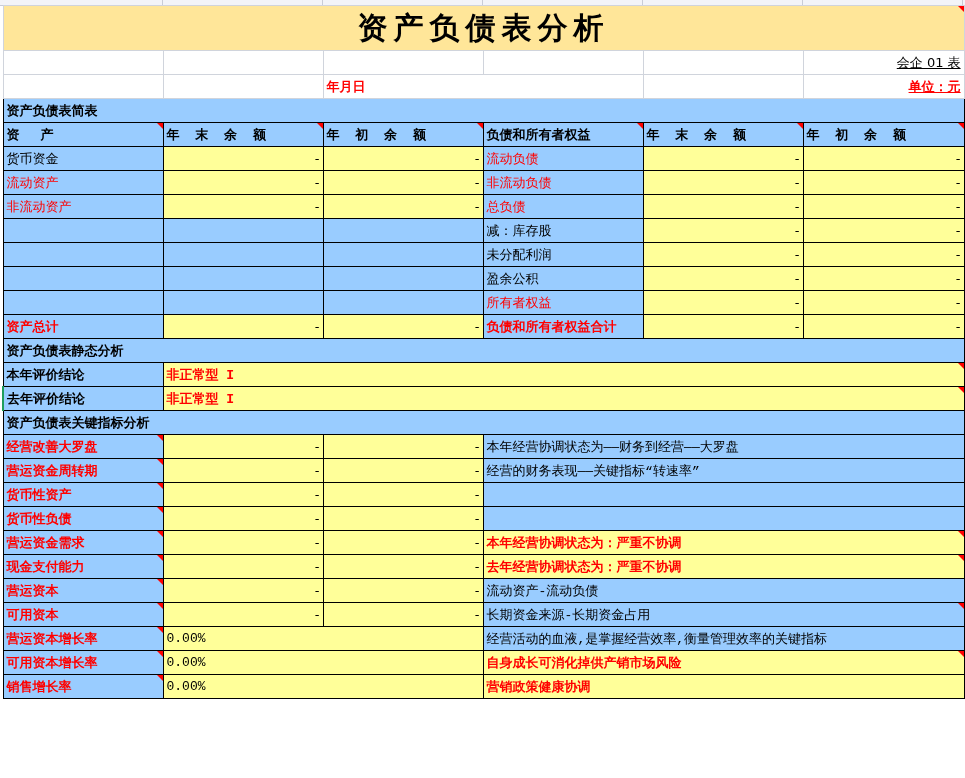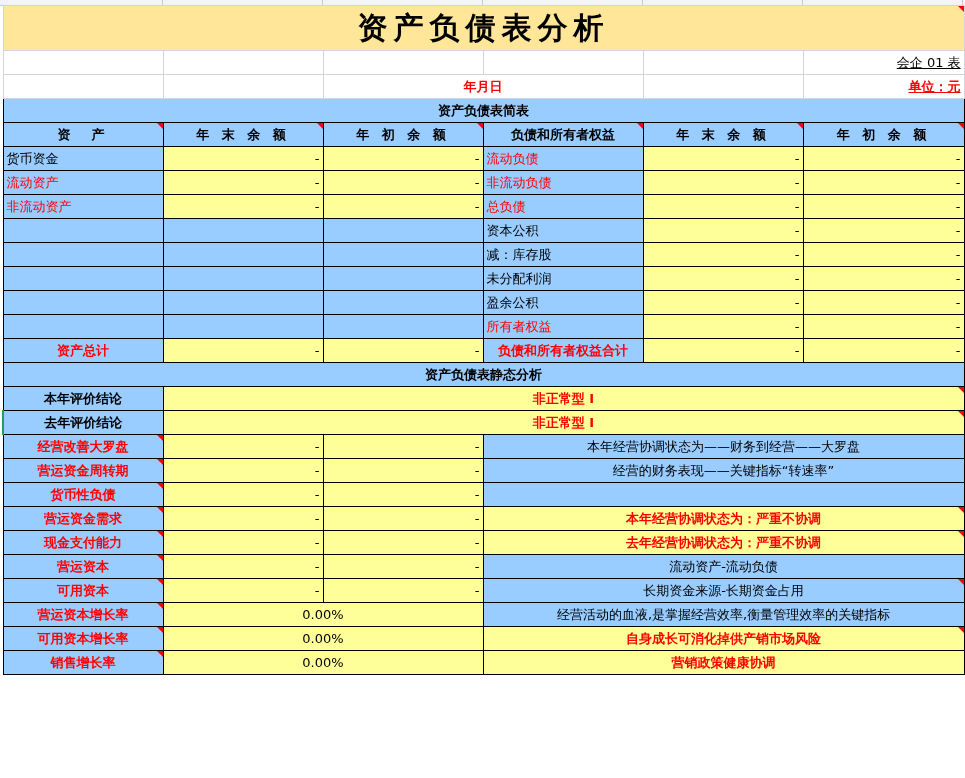--- a/index.html
+++ b/index.html
@@ -9,21 +9,21 @@
   .colhdr span { position: absolute; top: 0; height: 5px; border-right: 1px solid #c9ccd6; }
   table.sheet { position: absolute; left: 2px; top: 5px; border-collapse: collapse; table-layout: fixed; width: 961px; }
   table.sheet td { height: 24px; padding: 0 3px; white-space: nowrap; overflow: hidden; position: relative; box-sizing: border-box; }
   td.g { border: 1px solid #d0d4dc; background: #fff; }
   td.b { border: 1px solid #000; }
   .blue { background: #99ccff; }
   .yel { background: #ffff99; }
   .title { background: #ffe699; height: 45px !important; font-size: 30px; font-weight: bold; letter-spacing: 6px; text-align: center; border: 1px solid #d0d4dc; }
   .red { color: #ff0000; }
   .bold { font-weight: bold; }
-  .c { text-align: center; }
+  .c { text-align: left; font-family: Liberation Mono, monospace; }
   .r { text-align: right; text-decoration: underline; }
   .sp { letter-spacing: 4px; }
   .dash { text-align: right; }
   .tri::after { content: ""; position: absolute; right: 0; top: 0; width: 0; height: 0; border-top: 6px solid #ff0000; border-left: 6px solid transparent; }
 </style>
 </head>
 <body>
 
 <div class="colhdr">
   <span style="left:0;width:162px"></span>
@@ -95,28 +95,20 @@
     <td class="b yel dash">-</td>
     <td class="b yel dash">-</td>
     <td class="b blue red">总负债</td>
     <td class="b yel dash">-</td>
     <td class="b yel dash">-</td>
   </tr>
   <tr>
     <td class="b blue"></td>
     <td class="b blue"></td>
     <td class="b blue"></td>
-    <td class="b blue">资本公积</td>
-    <td class="b yel dash">-</td>
-    <td class="b yel dash">-</td>
-  </tr>
-  <tr>
-    <td class="b blue"></td>
-    <td class="b blue"></td>
-    <td class="b blue"></td>
     <td class="b blue">减：库存股</td>
     <td class="b yel dash">-</td>
     <td class="b yel dash">-</td>
   </tr>
   <tr>
     <td class="b blue"></td>
     <td class="b blue"></td>
     <td class="b blue"></td>
     <td class="b blue">未分配利润</td>
     <td class="b yel dash">-</td>
@@ -153,30 +145,39 @@
   <tr>
     <td class="b blue c bold">本年评价结论</td>
     <td colspan="5" class="b yel c red bold tri">非正常型 I</td>
   </tr>
   <tr>
     <td class="b blue c bold" style="border-left:2px solid #1f9e5c">去年评价结论</td>
     <td colspan="5" class="b yel c red bold tri">非正常型 I</td>
   </tr>
 
   <tr>
+    <td colspan="6" class="b blue c bold">资产负债表关键指标分析</td>
+  </tr>
+  <tr>
     <td class="b blue c red bold tri">经营改善大罗盘</td>
     <td class="b yel dash">-</td>
     <td class="b yel dash">-</td>
     <td colspan="3" class="b blue c">本年经营协调状态为——财务到经营——大罗盘</td>
   </tr>
   <tr>
     <td class="b blue c red bold tri">营运资金周转期</td>
     <td class="b yel dash">-</td>
     <td class="b yel dash">-</td>
     <td colspan="3" class="b blue c">经营的财务表现——关键指标“转速率”</td>
+  </tr>
+  <tr>
+    <td class="b blue c red bold tri">货币性资产</td>
+    <td class="b yel dash">-</td>
+    <td class="b yel dash">-</td>
+    <td colspan="3" class="b blue c"></td>
   </tr>
   <tr>
     <td class="b blue c red bold tri">货币性负债</td>
     <td class="b yel dash">-</td>
     <td class="b yel dash">-</td>
     <td colspan="3" class="b blue c"></td>
   </tr>
   <tr>
     <td class="b blue c red bold tri">营运资金需求</td>
     <td class="b yel dash">-</td>

